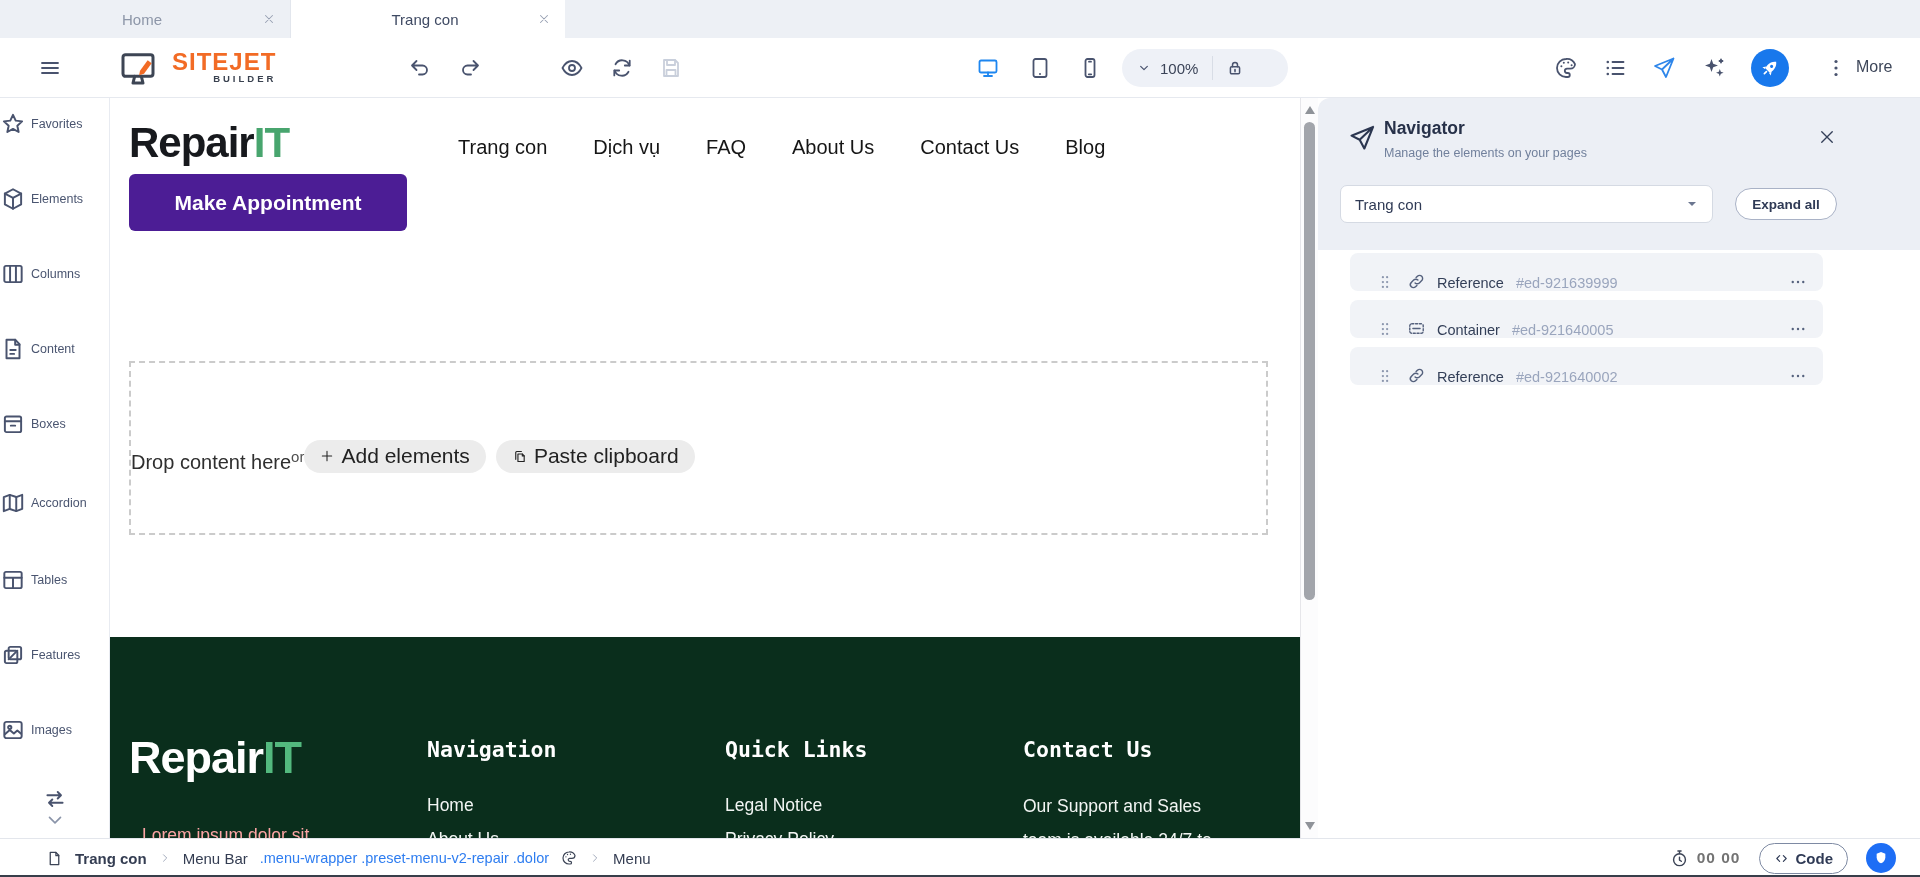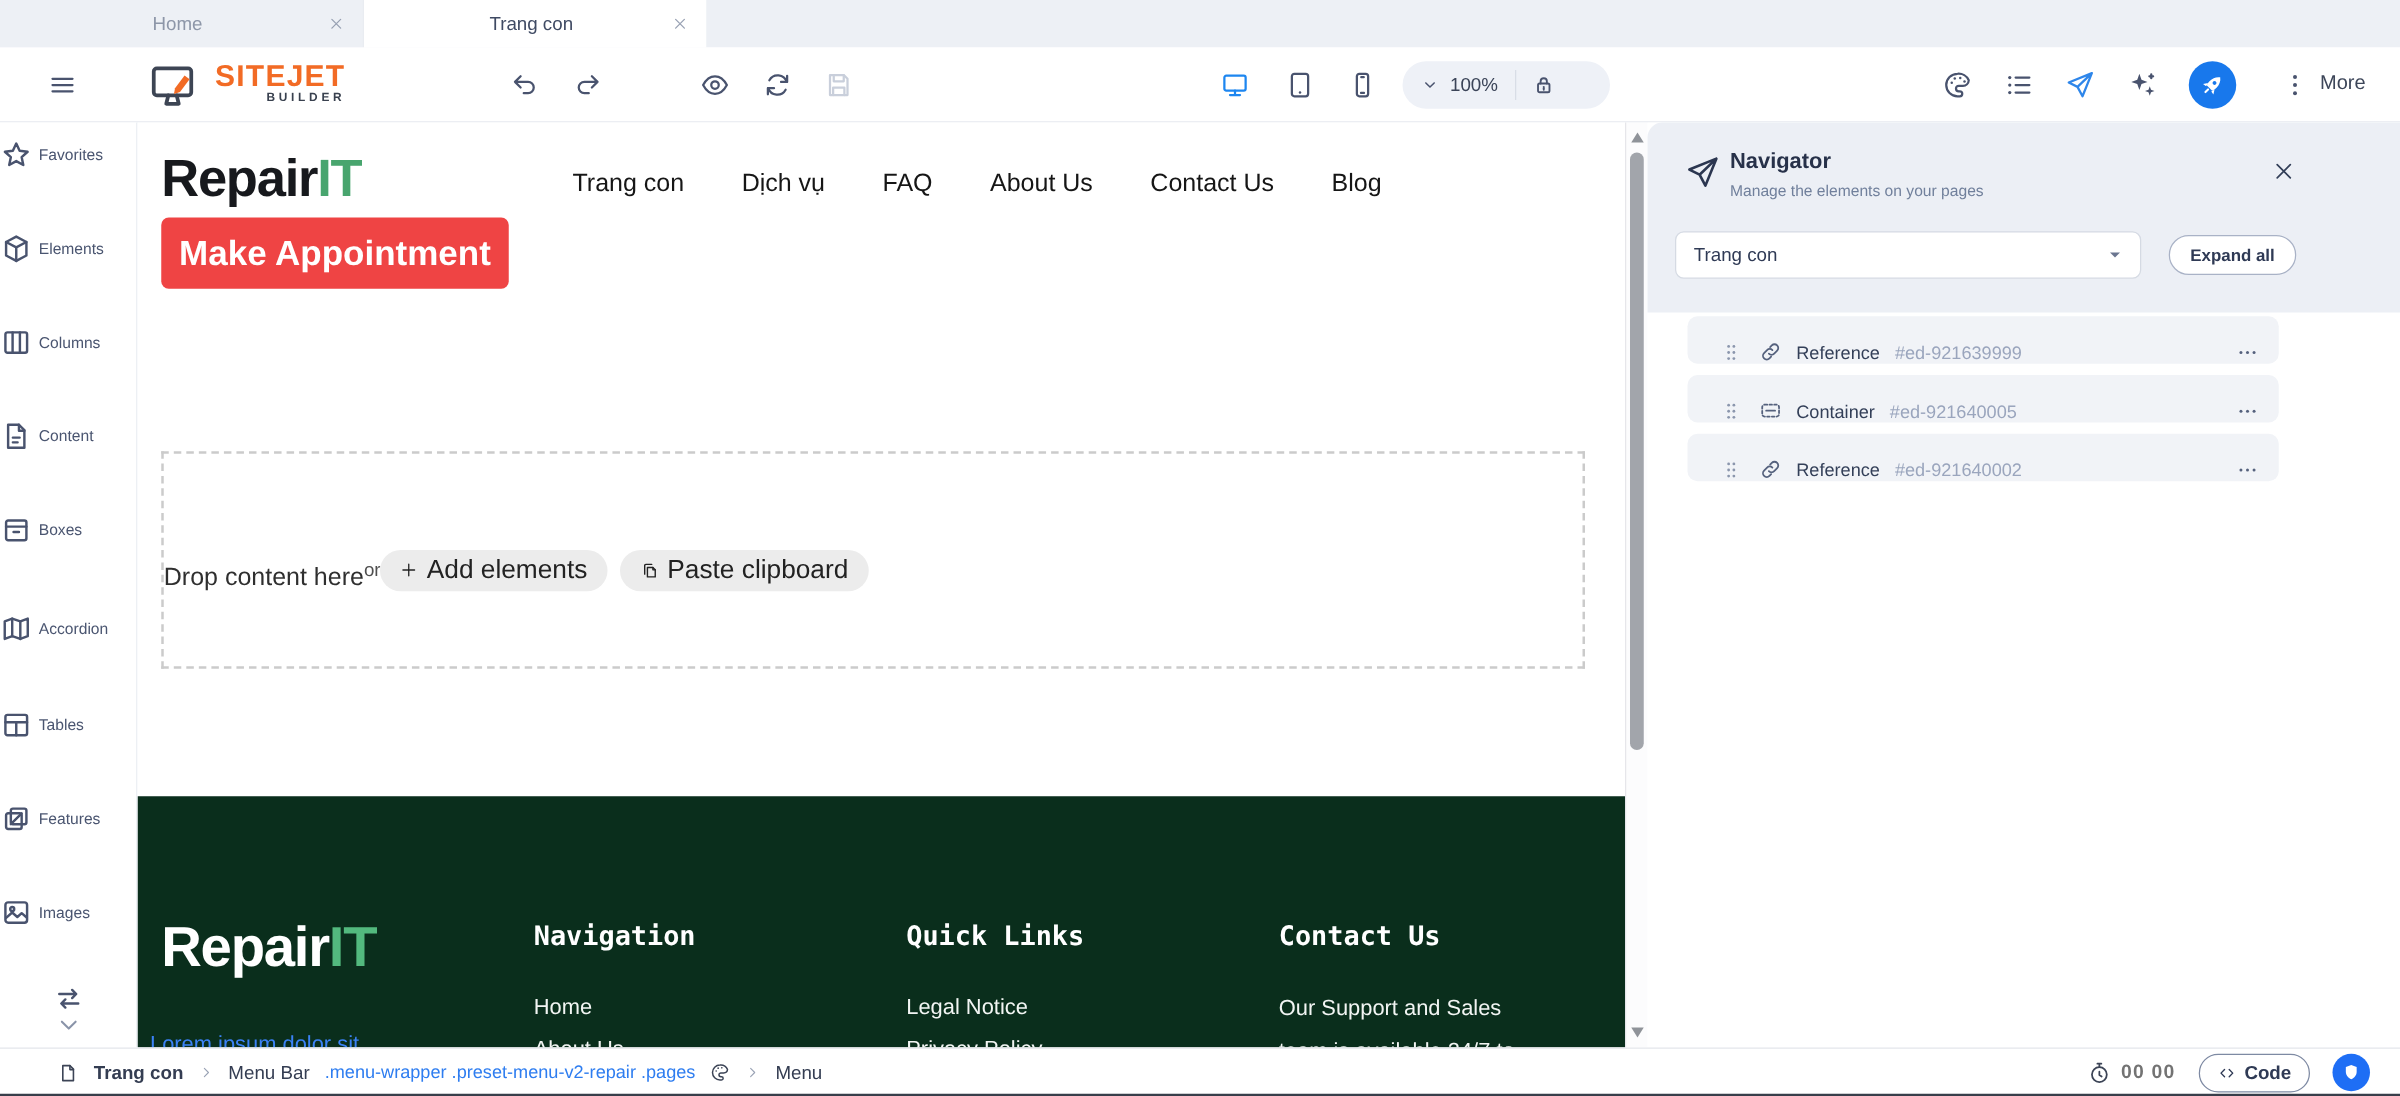--- a/index.html
+++ b/index.html
@@ -36,33 +36,33 @@
   .side-item .lbl { font-size:12.5px; color:#4a5570; }
   .side-more { position:absolute; left:0; width:109px; display:flex; flex-direction:column; align-items:center; gap:2px; color:#49536e; cursor:pointer; }
 
   
   .canvas { position:absolute; left:110px; top:98px; width:1190px; height:740px; background:#fff; overflow:hidden; }
   .site-logo { position:absolute; left:19px; top:22px; font-size:42px; font-weight:800; letter-spacing:-1px; line-height:46px; cursor:pointer; }
   .site-logo .p1 { color:#17191d; }
   .site-logo .p2 { color:#48a56e; }
   .site-nav { position:absolute; left:348px; top:38px; display:flex; gap:46px; }
   .site-nav .nav-item { font-size:20px; color:#161616; cursor:pointer; white-space:nowrap; }
-  .cta { position:absolute; left:19px; top:76px; width:278px; height:57px; background:#ef4444; border-radius:6px; color:#fff; font-size:28px; font-weight:700; display:flex; align-items:center; justify-content:center; cursor:pointer; }
+  .cta { position:absolute; left:19px; top:76px; width:278px; height:57px; background:#4c1d95; border-radius:6px; color:#fff; font-size:21px; font-weight:700; display:flex; align-items:center; justify-content:center; cursor:pointer; }
   .dropzone { position:absolute; left:19px; top:263px; width:1139px; height:174px; border:2px dashed #cbcbcb; display:flex; align-items:center; }
   .dz-title { margin-top:28px; font-size:20px; color:#2f2f2f; }
   .dz-or { margin-top:16px; font-size:15px; color:#4f4f4f; }
   .dz-buttons { margin-top:16px; display:flex; gap:10px; }
   .dz-btn { height:33px; border-radius:17px; background:#ececec; color:#222; font-size:21px; display:flex; align-items:center; gap:7px; padding:0 16px; cursor:pointer; }
 
   
   .site-footer { position:absolute; left:0; top:539px; width:1190px; height:300px; background:#0a2e1c; }
   .f-logo { position:absolute; left:19px; top:95px; font-size:45px; font-weight:800; letter-spacing:-1px; }
   .f-logo .p1 { color:#ffffff; }
   .f-logo .p2 { color:#53b97e; }
-  .f-tagline { position:absolute; left:10px; top:188px; font-size:17.5px; color:#3b82f6; }
+  .f-tagline { position:absolute; left:32px; top:188px; font-size:17.5px; color:#fca5a5; }
   .f-col { position:absolute; top:0; }
   .f-col.c0 { left:317px; } .f-col.c1 { left:615px; } .f-col.c2 { left:913px; }
   .f-head { position:absolute; top:100px; font-family:"DejaVu Sans Mono","Liberation Mono",monospace; font-size:21.5px; font-weight:700; color:#ffffff; white-space:nowrap; }
   .f-links { position:absolute; top:152px; }
   .f-link { font-size:17.5px; color:#f2f5f3; line-height:33.5px; cursor:pointer; white-space:nowrap; }
   .f-text { position:absolute; top:153px; width:215px; font-size:17.5px; color:#f2f5f3; line-height:33.5px; }
 
   
   .vscroll { position:absolute; left:1300px; top:98px; width:18px; height:740px; background:#fcfcfd; border-left:1px solid #e6e6ea; }
   .arr-up, .arr-down { position:absolute; left:4px; width:0; height:0; border-left:5px solid transparent; border-right:5px solid transparent; cursor:pointer; }
@@ -459,21 +459,21 @@
     <div class="bc">
       <svg width="17" height="17" viewBox="0 0 24 24" style="color:#3c4456">
           <path class="st" d="M6 3.5h8l4 4v13H6z"></path>
           <path class="st" d="M14 3.5V8h4"></path>
         </svg>
       <span class="bc-page">Trang con</span>
       <svg class="bc-sep" width="12" height="12" viewBox="0 0 24 24">
           <path class="st" stroke-width="2.6" d="M9 5.5l6.5 6.5L9 18.5"></path>
         </svg>
       <span class="bc-el">Menu Bar</span>
-      <span class="bc-classes">.menu-wrapper .preset-menu-v2-repair .pages</span>
+      <span class="bc-classes">.menu-wrapper .preset-menu-v2-repair .dolor</span>
       <svg width="16" height="16" viewBox="0 0 24 24" style="color:#3c4456">
           <path class="st" d="M12 3a9 9 0 1 0 0 18h1.8a2 2 0 0 0 0-4H13a2.2 2.2 0 0 1 0-4.4h3.4A4.6 4.6 0 0 0 21 8.2 9 9 0 0 0 12 3Z"></path>
           <circle cx="7.4" cy="10.2" r="1" fill="currentColor"></circle>
           <circle cx="9.8" cy="6.8" r="1" fill="currentColor"></circle>
           <circle cx="14.2" cy="6.4" r="1" fill="currentColor"></circle>
         </svg>
       <svg class="bc-sep" width="12" height="12" viewBox="0 0 24 24">
           <path class="st" stroke-width="2.6" d="M9 5.5l6.5 6.5L9 18.5"></path>
         </svg>
       <span class="bc-sub">Menu</span>

